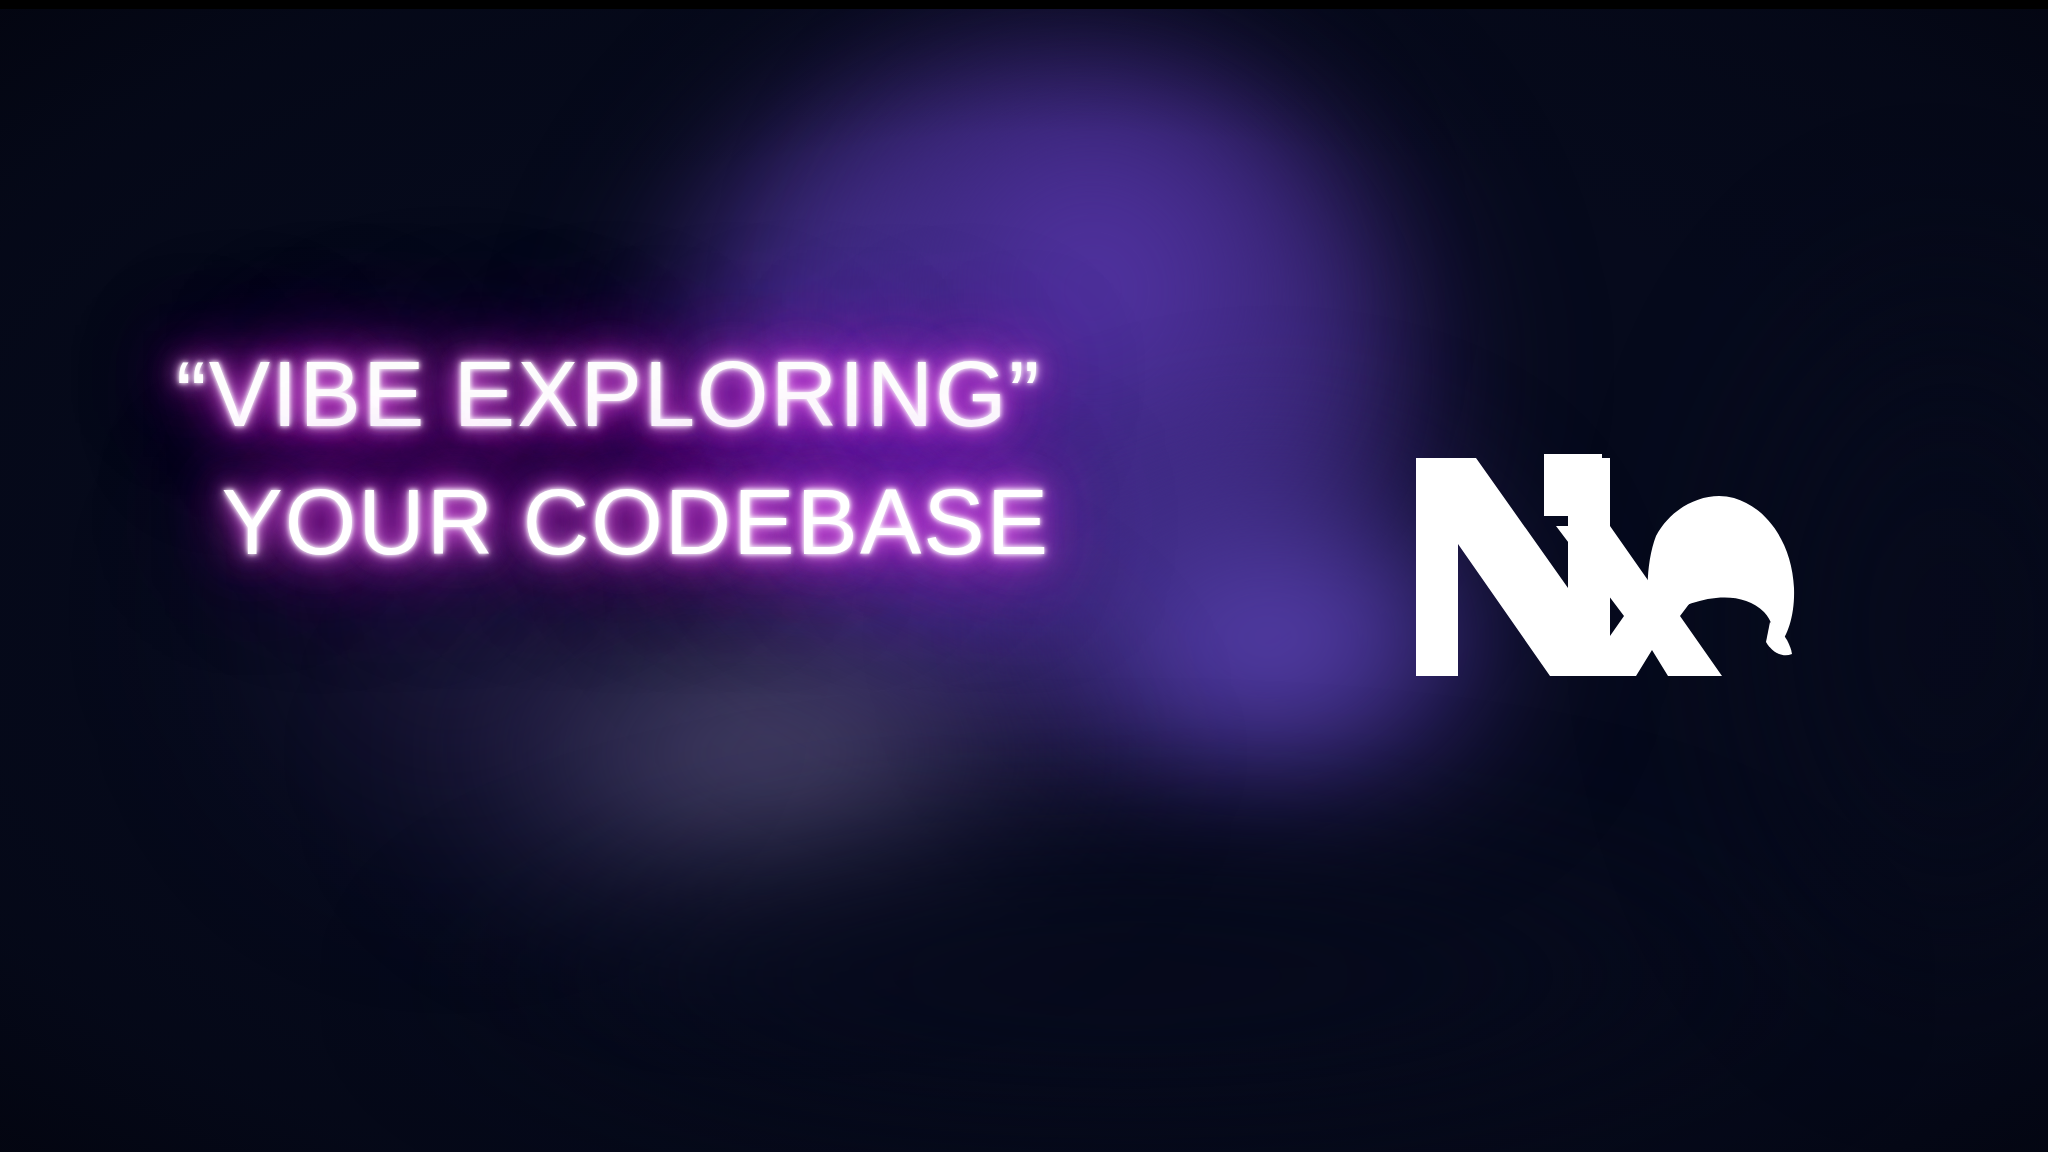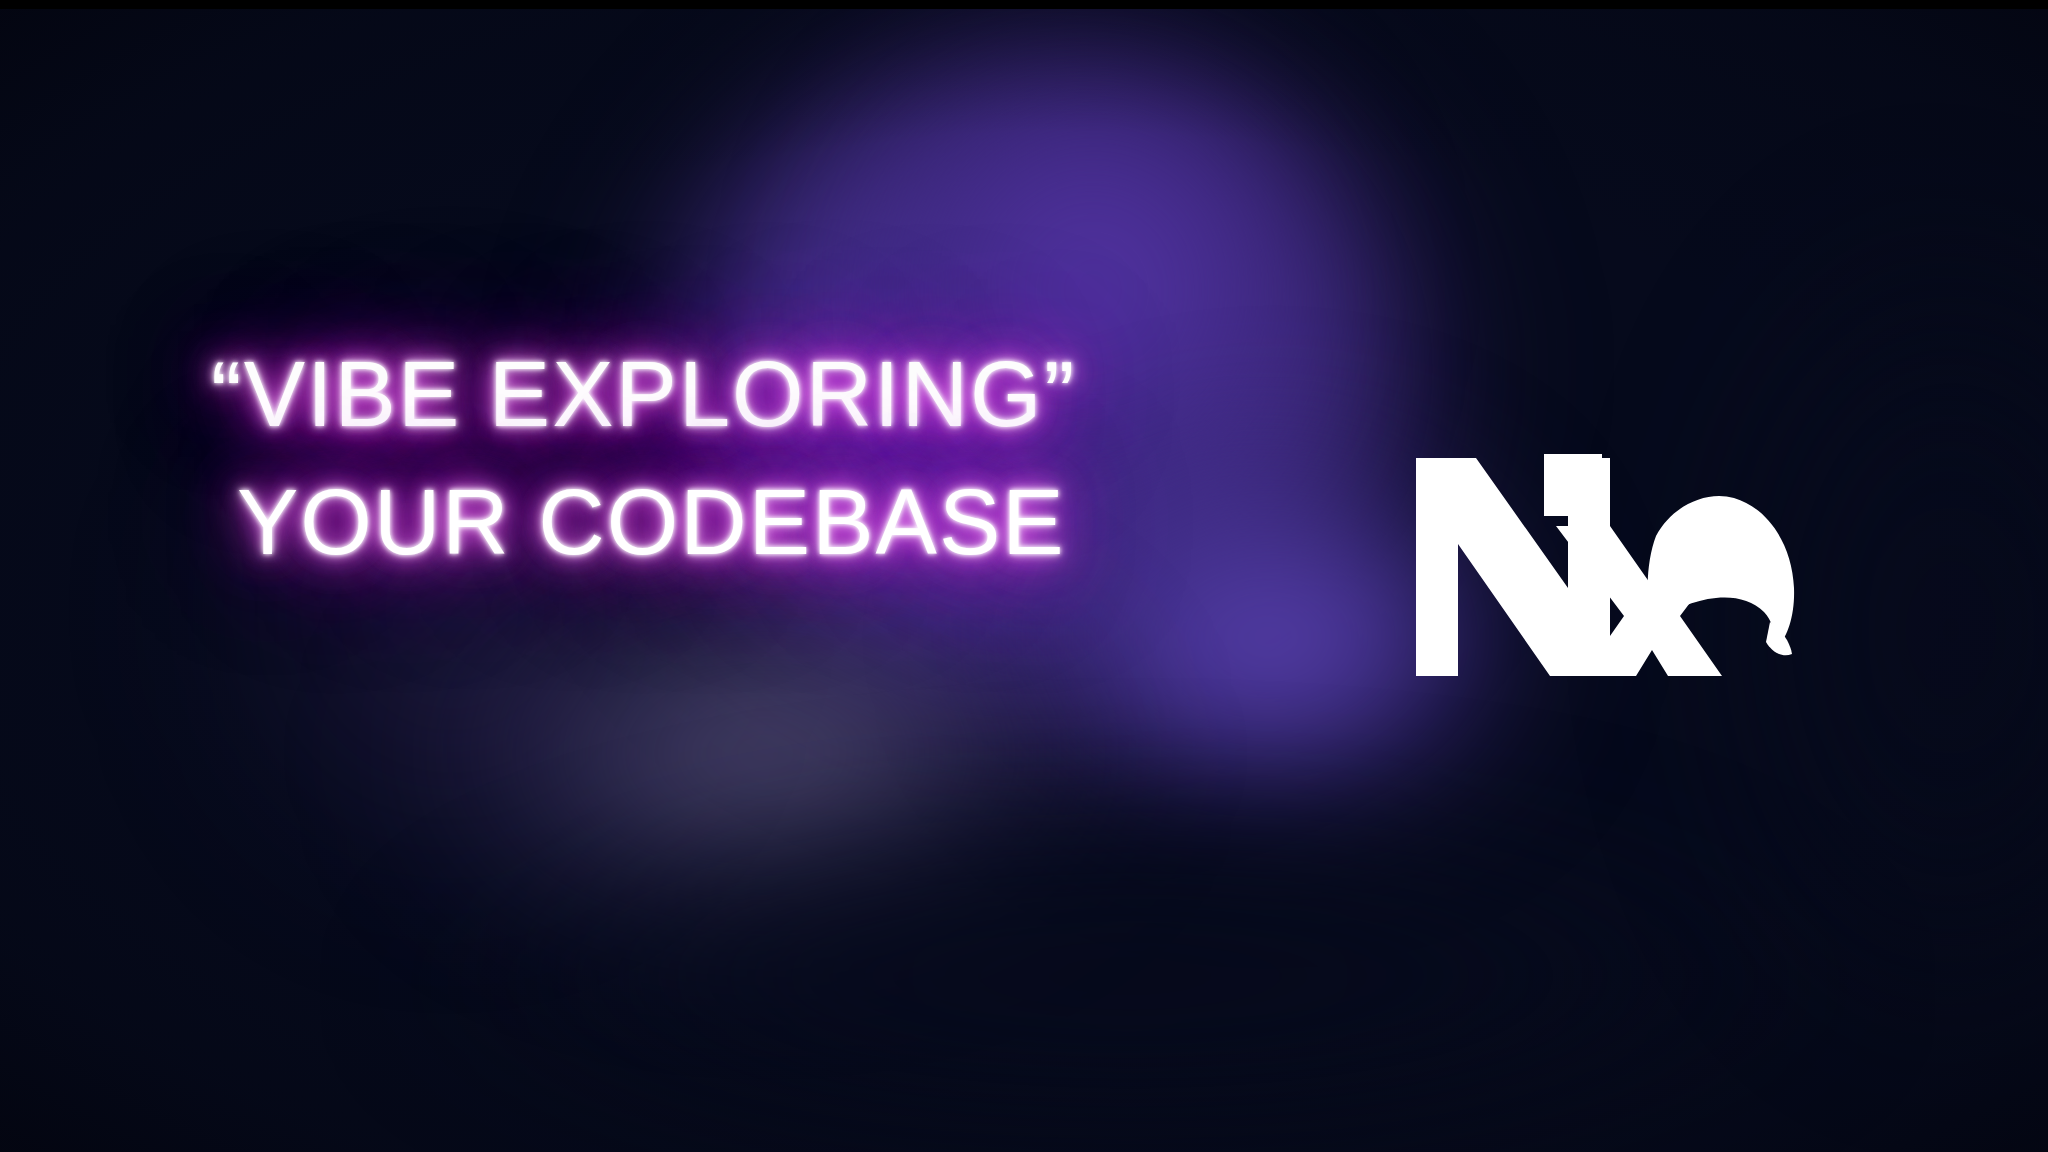--- a/index.html
+++ b/index.html
@@ -174,25 +174,24 @@
     letter-spacing: 2px;
     white-space: nowrap;
     text-shadow:
       0 0 4px #ffffff,
       0 0 10px #fbe8ff,
       0 0 20px #f07cf5,
       0 0 38px #e23ce8,
       0 0 62px #c921d6,
       0 0 96px #a618bd,
       0 0 140px rgba(166,24,189,0.55);
-    margin-left: 35px;
   }
 
   #line-1 { padding-left: 6px; }
-  #line-2 { padding-left: 32px; }
+  #line-2 { padding-left: 32px; text-align: right; }
 
   
   #nx-logo {
     position: absolute;
     left: 1404px;
     top: 440px;
     width: 400px;
     height: 250px;
     z-index: 25;
   }

